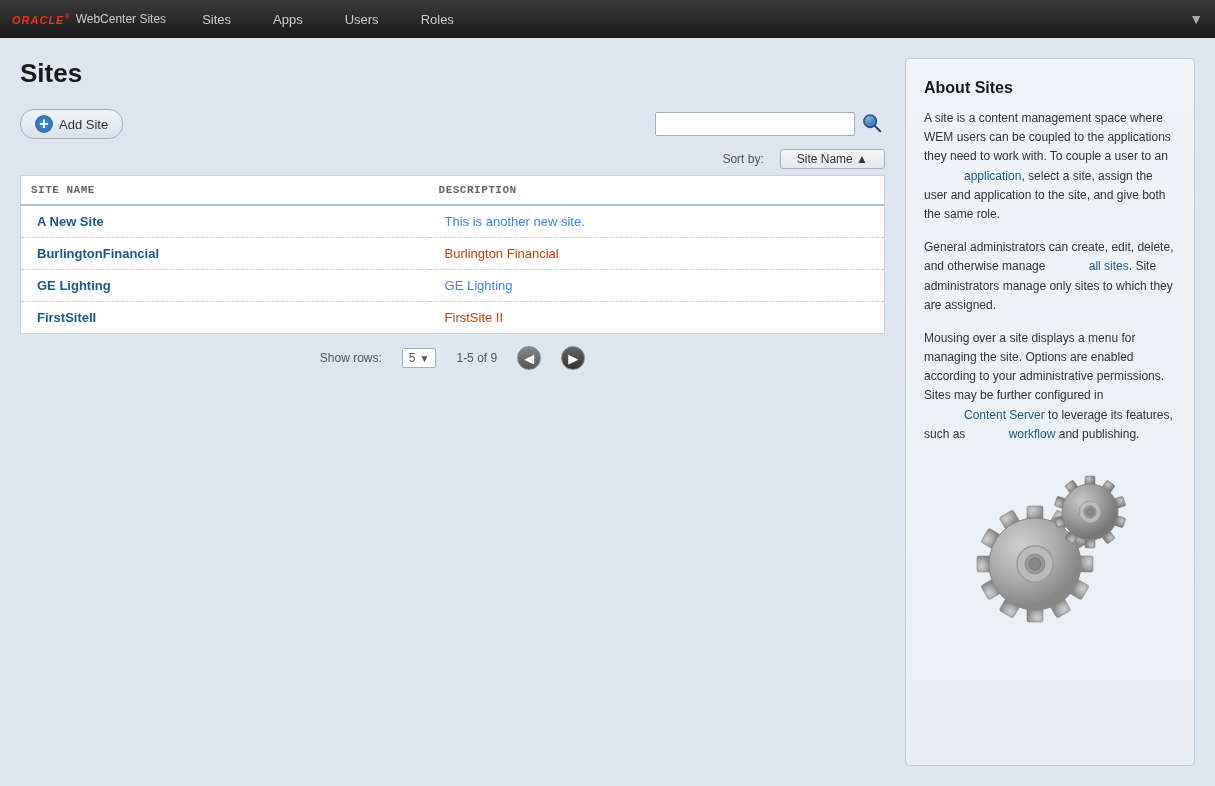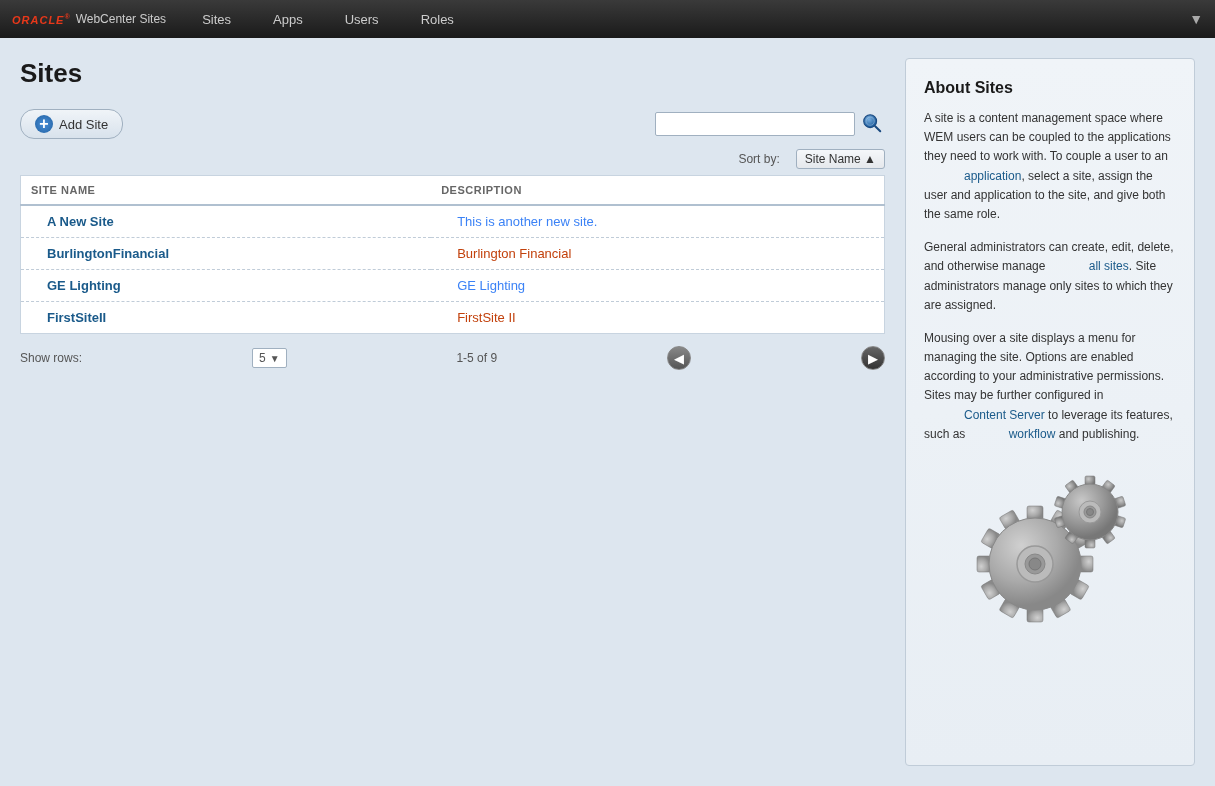--- a/index.html
+++ b/index.html
@@ -146,21 +146,21 @@
       justify-content: flex-end;
       margin-bottom: 6px;
       font-size: 12px;
       color: #555;
       gap: 16px;
     }
     .sort-btn {
       background: linear-gradient(to bottom, #f5f7fa, #e5e8ec);
       border: 1px solid #a0b0c0;
       border-radius: 3px;
-      padding: 2px 8px;
+      padding: 2px 16px;
       font-size: 12px;
       cursor: pointer;
       color: #333;
       display: flex;
       align-items: center;
       gap: 4px;
     }
 
     
     .sites-table {
@@ -173,23 +173,24 @@
       border-bottom: 2px solid #b0c0d0;
     }
     .sites-table th {
       text-align: left;
       padding: 8px 10px;
       font-size: 11px;
       font-weight: bold;
       color: #666;
       letter-spacing: 0.5px;
       background: transparent;
+      font-family: Liberation Mono, monospace;
     }
     .sites-table td {
-      padding: 8px 26px;
+      padding: 8px 16px;
       border-bottom: 1px dashed #c0ccd8;
       font-size: 13px;
     }
     .sites-table tr:last-child td {
       border-bottom: none;
     }
     .site-name-link {
       color: #1a5a8a;
       font-weight: bold;
       cursor: pointer;
@@ -201,21 +202,21 @@
       text-decoration: none;
     }
     .desc-plain {
       color: #3b82f6;
     }
 
     
     .pagination-row {
       display: flex;
       align-items: center;
-      justify-content: space-between;
+      justify-content: center;
       margin-top: 12px;
       gap: 20px;
       font-size: 12px;
       color: #555;
     }
     .page-info {
       font-size: 12px;
       color: #555;
     }
     .page-btn {

